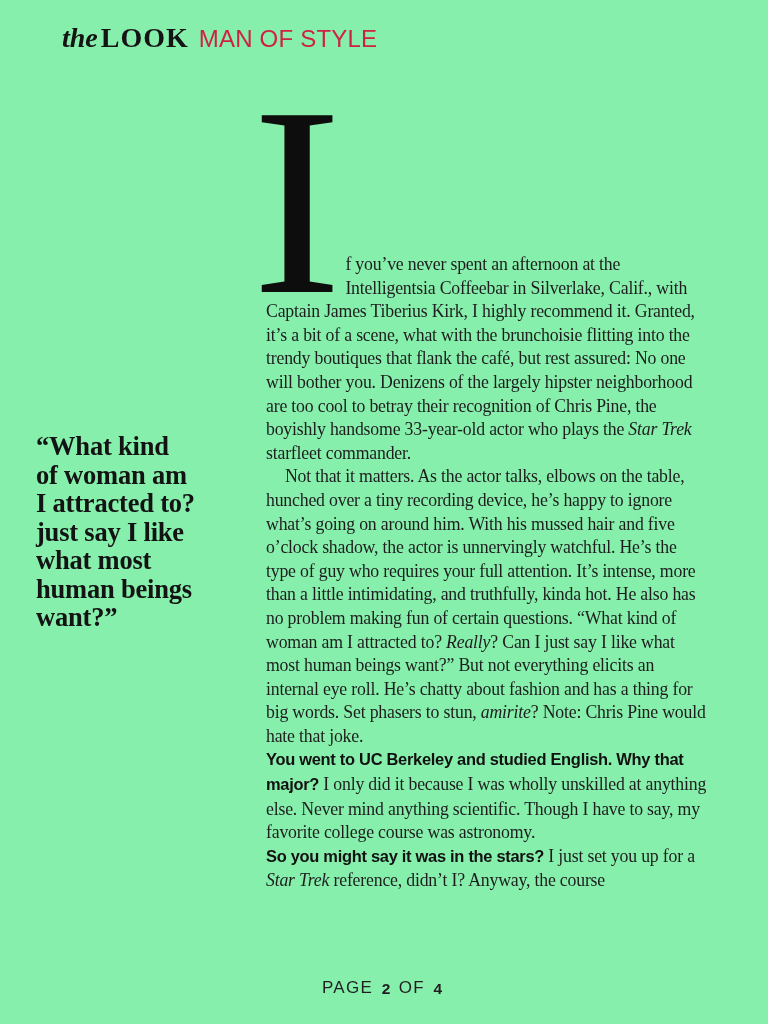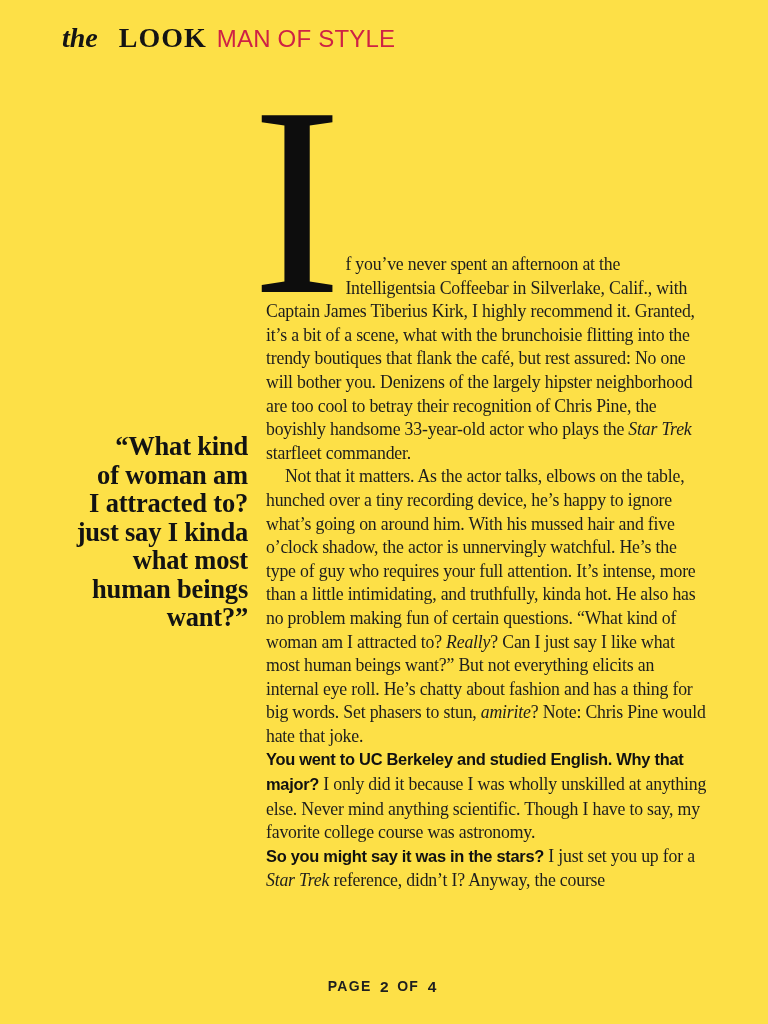--- a/index.html
+++ b/index.html
@@ -1,20 +1,20 @@
 <!DOCTYPE html>
 <html><head>
 <meta charset="utf-8">
 <style>
   html, body { margin: 0; padding: 0; background: #ffffff; }
   .page {
     position: relative;
     width: 768px;
     height: 1024px;
-    background: #fde047;
+    background: #86efac;
     overflow: hidden;
     font-family: "Liberation Serif", serif;
   }
 
   
   .page-header {
     position: absolute;
     left: 62px;
     top: 22px;
     display: flex;
@@ -27,21 +27,21 @@
     font-weight: 600;
     font-size: 28px;
     color: #141414;
   }
   .hdr-look {
     font-family: "Liberation Serif", serif;
     font-weight: 600;
     font-size: 28px;
     letter-spacing: 1px;
     color: #141414;
-    margin-left: 21px;
+    margin-left: 3px;
   }
   .hdr-sub {
     font-family: "Liberation Sans", sans-serif;
     font-weight: 500;
     font-size: 24px;
     letter-spacing: 0.2px;
     margin-left: 10px;
   }
 
   
@@ -56,21 +56,21 @@
     color: #0d0d0d;
     pointer-events: none;
   }
 
   
   .pull-quote {
     position: absolute;
     left: 36px;
     top: 432px;
     width: 212px;
-    text-align: right;
+    text-align: left;
     font-family: "Liberation Serif", serif;
     font-weight: 700;
     font-size: 26.5px;
     line-height: 28.5px;
     letter-spacing: -0.2px;
     color: #131313;
   }
   .pq-line { white-space: nowrap; }
   .pq-italic { font-style: italic; }
 
@@ -109,23 +109,23 @@
   .page-footer {
     position: absolute;
     left: 0;
     right: 0;
     top: 978px;
     text-align: center;
     font-family: "Liberation Sans", sans-serif;
     color: #1f1f1f;
   }
   .pf-label {
-    font-size: 14px;
+    font-size: 17px;
     letter-spacing: 1.3px;
-    font-weight: 700;
+    font-weight: 400;
     vertical-align: 1px;
   }
   .pf-num {
     font-size: 15.5px;
     font-weight: 700;
     margin: 0 4px;
   }
 </style>
 </head>
 <body>
@@ -137,21 +137,21 @@
     <span class="hdr-look">LOOK</span>
     <span class="hdr-sub" style="color: rgb(206, 34, 69);">MAN OF STYLE</span>
   </header>
 
   <div class="drop-cap">I</div>
 
   <aside class="pull-quote">
       <div class="pq-line"><span>“What kind</span></div>
       <div class="pq-line"><span>of woman am</span></div>
       <div class="pq-line"><span>I attracted to?</span></div>
-      <div class="pq-line"><span>just say I kinda</span></div>
+      <div class="pq-line"><span>just say I like</span></div>
       <div class="pq-line"><span>what most</span></div>
       <div class="pq-line"><span>human beings</span></div>
       <div class="pq-line"><span>want?”</span></div>
     </aside>
 
   <main class="article-body">
       <p class="body-para"><span class="dropcap-spacer"></span><span>f you’ve never spent an afternoon at the Intelligentsia Coffeebar in Silverlake, Calif., with Captain James Tiberius Kirk, I highly recommend it. Granted, it’s a bit of a scene, what with the brunchoisie flitting into the trendy boutiques that flank the café, but rest assured: No one will bother you. Denizens of the largely hipster neighborhood are too cool to betray their recognition of Chris Pine, the boyishly handsome 33-year-old actor who plays the </span><span class="run-italic">Star Trek</span><span> starfleet commander.</span></p>
       <p class="body-para indent"><span>Not that it matters. As the actor talks, elbows on the table, hunched over a tiny recording device, he’s happy to ignore what’s going on around him. With his mussed hair and five o’clock shadow, the actor is unnervingly watchful. He’s the type of guy who requires your full attention. It’s intense, more than a little intimidating, and truthfully, kinda hot. He also has no problem making fun of certain questions. “What kind of woman am I attracted to? </span><span class="run-italic">Really</span><span>? Can I just say I like what most human beings want?” But not everything elicits an internal eye roll. He’s chatty about fashion and has a thing for big words. Set phasers to stun, </span><span class="run-italic">amirite</span><span>? Note: Chris Pine would hate that joke.</span></p>
       <p class="body-para"><span class="run-bold-sans">You went to UC Berkeley and studied English. Why that major?</span><span> I only did it because I was wholly unskilled at anything else. Never mind anything scientific. Though I have to say, my favorite college course was astronomy.</span></p>
       <p class="body-para"><span class="run-bold-sans">So you might say it was in the stars?</span><span> I just set you up for a </span><span class="run-italic">Star Trek</span><span> reference, didn’t I? Anyway, the course</span></p>

